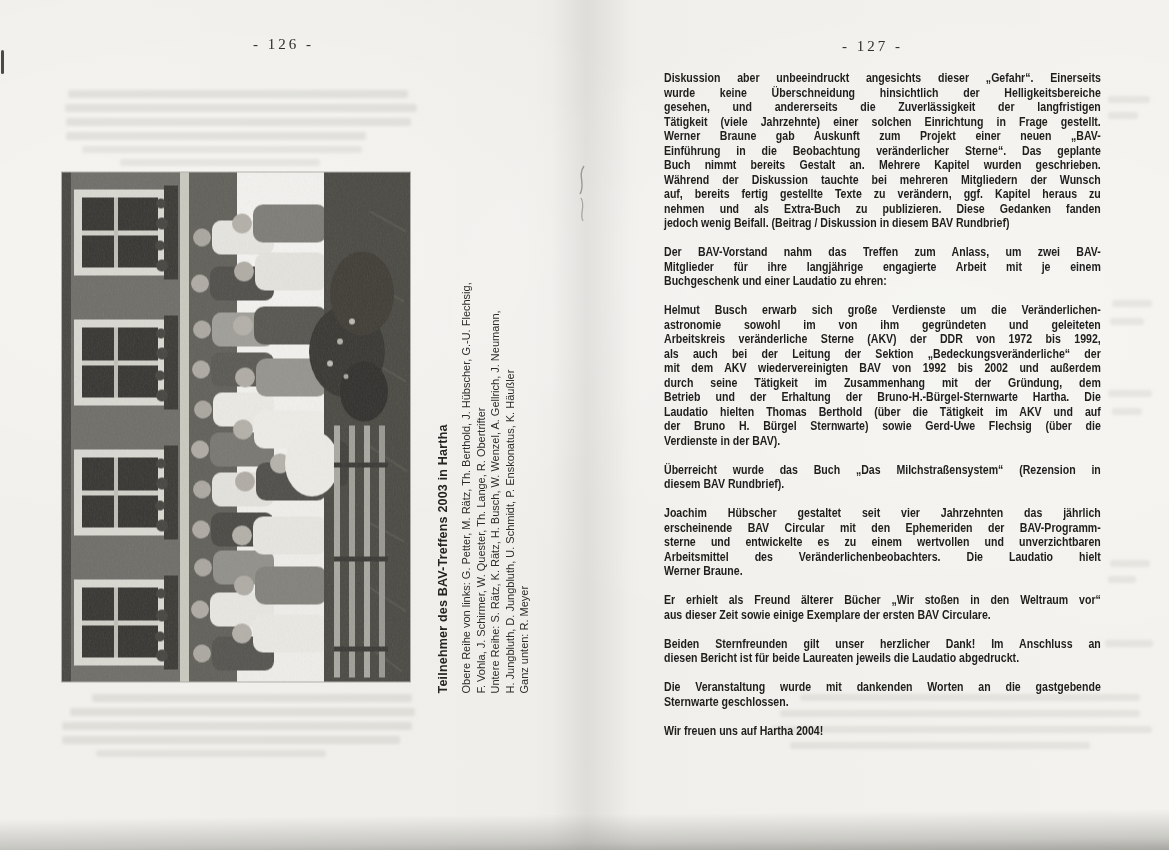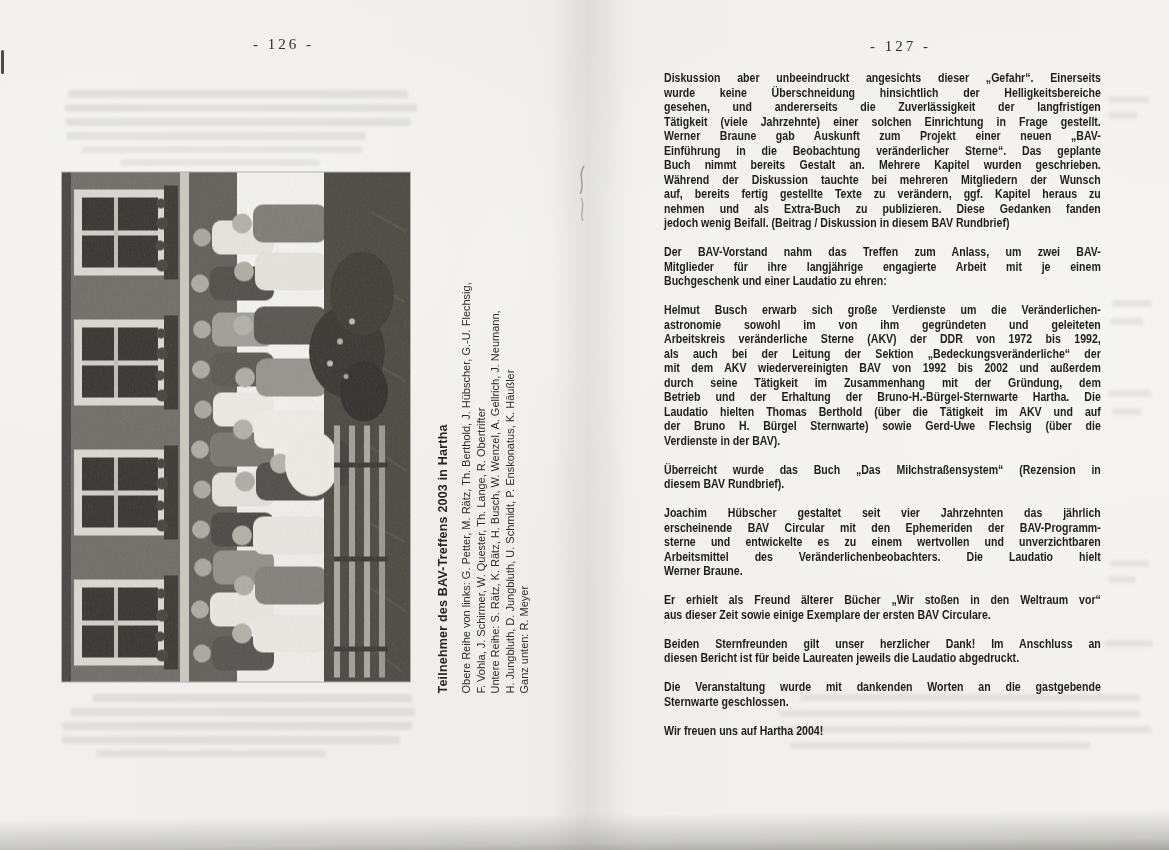--- a/index.html
+++ b/index.html
@@ -25,21 +25,21 @@
     background:linear-gradient(180deg,rgba(150,150,145,0) 0%,rgba(150,150,145,0.45) 55%,rgba(118,118,113,0.85) 100%);
   }
   .edge-tick{position:absolute;left:1px;top:50px;width:3px;height:24px;background:#4a4a46;border-radius:2px;}
 
   .pageno{
     position:absolute;
     font-family:"Liberation Serif", serif;
     font-size:15px;color:#2e2e2c;letter-spacing:3px;white-space:nowrap;
   }
   #h126{left:253px;top:36px;}
-  #h127{left:842px;top:38px;margin-left:28px;}
+  #h127{left:842px;top:38px;}
 
   
   .photo-rot{position:absolute;left:62px;top:172px;width:348px;height:509px;}
   .photo-inner{
     position:absolute;left:50%;top:50%;width:509px;height:348px;
     transform:translate(-50%,-50%) rotate(-90deg);
   }
   .photo-inner svg{display:block;filter:blur(0.45px) contrast(0.92) brightness(1.04);outline:1px solid rgba(45,45,42,0.35);}
 
   

